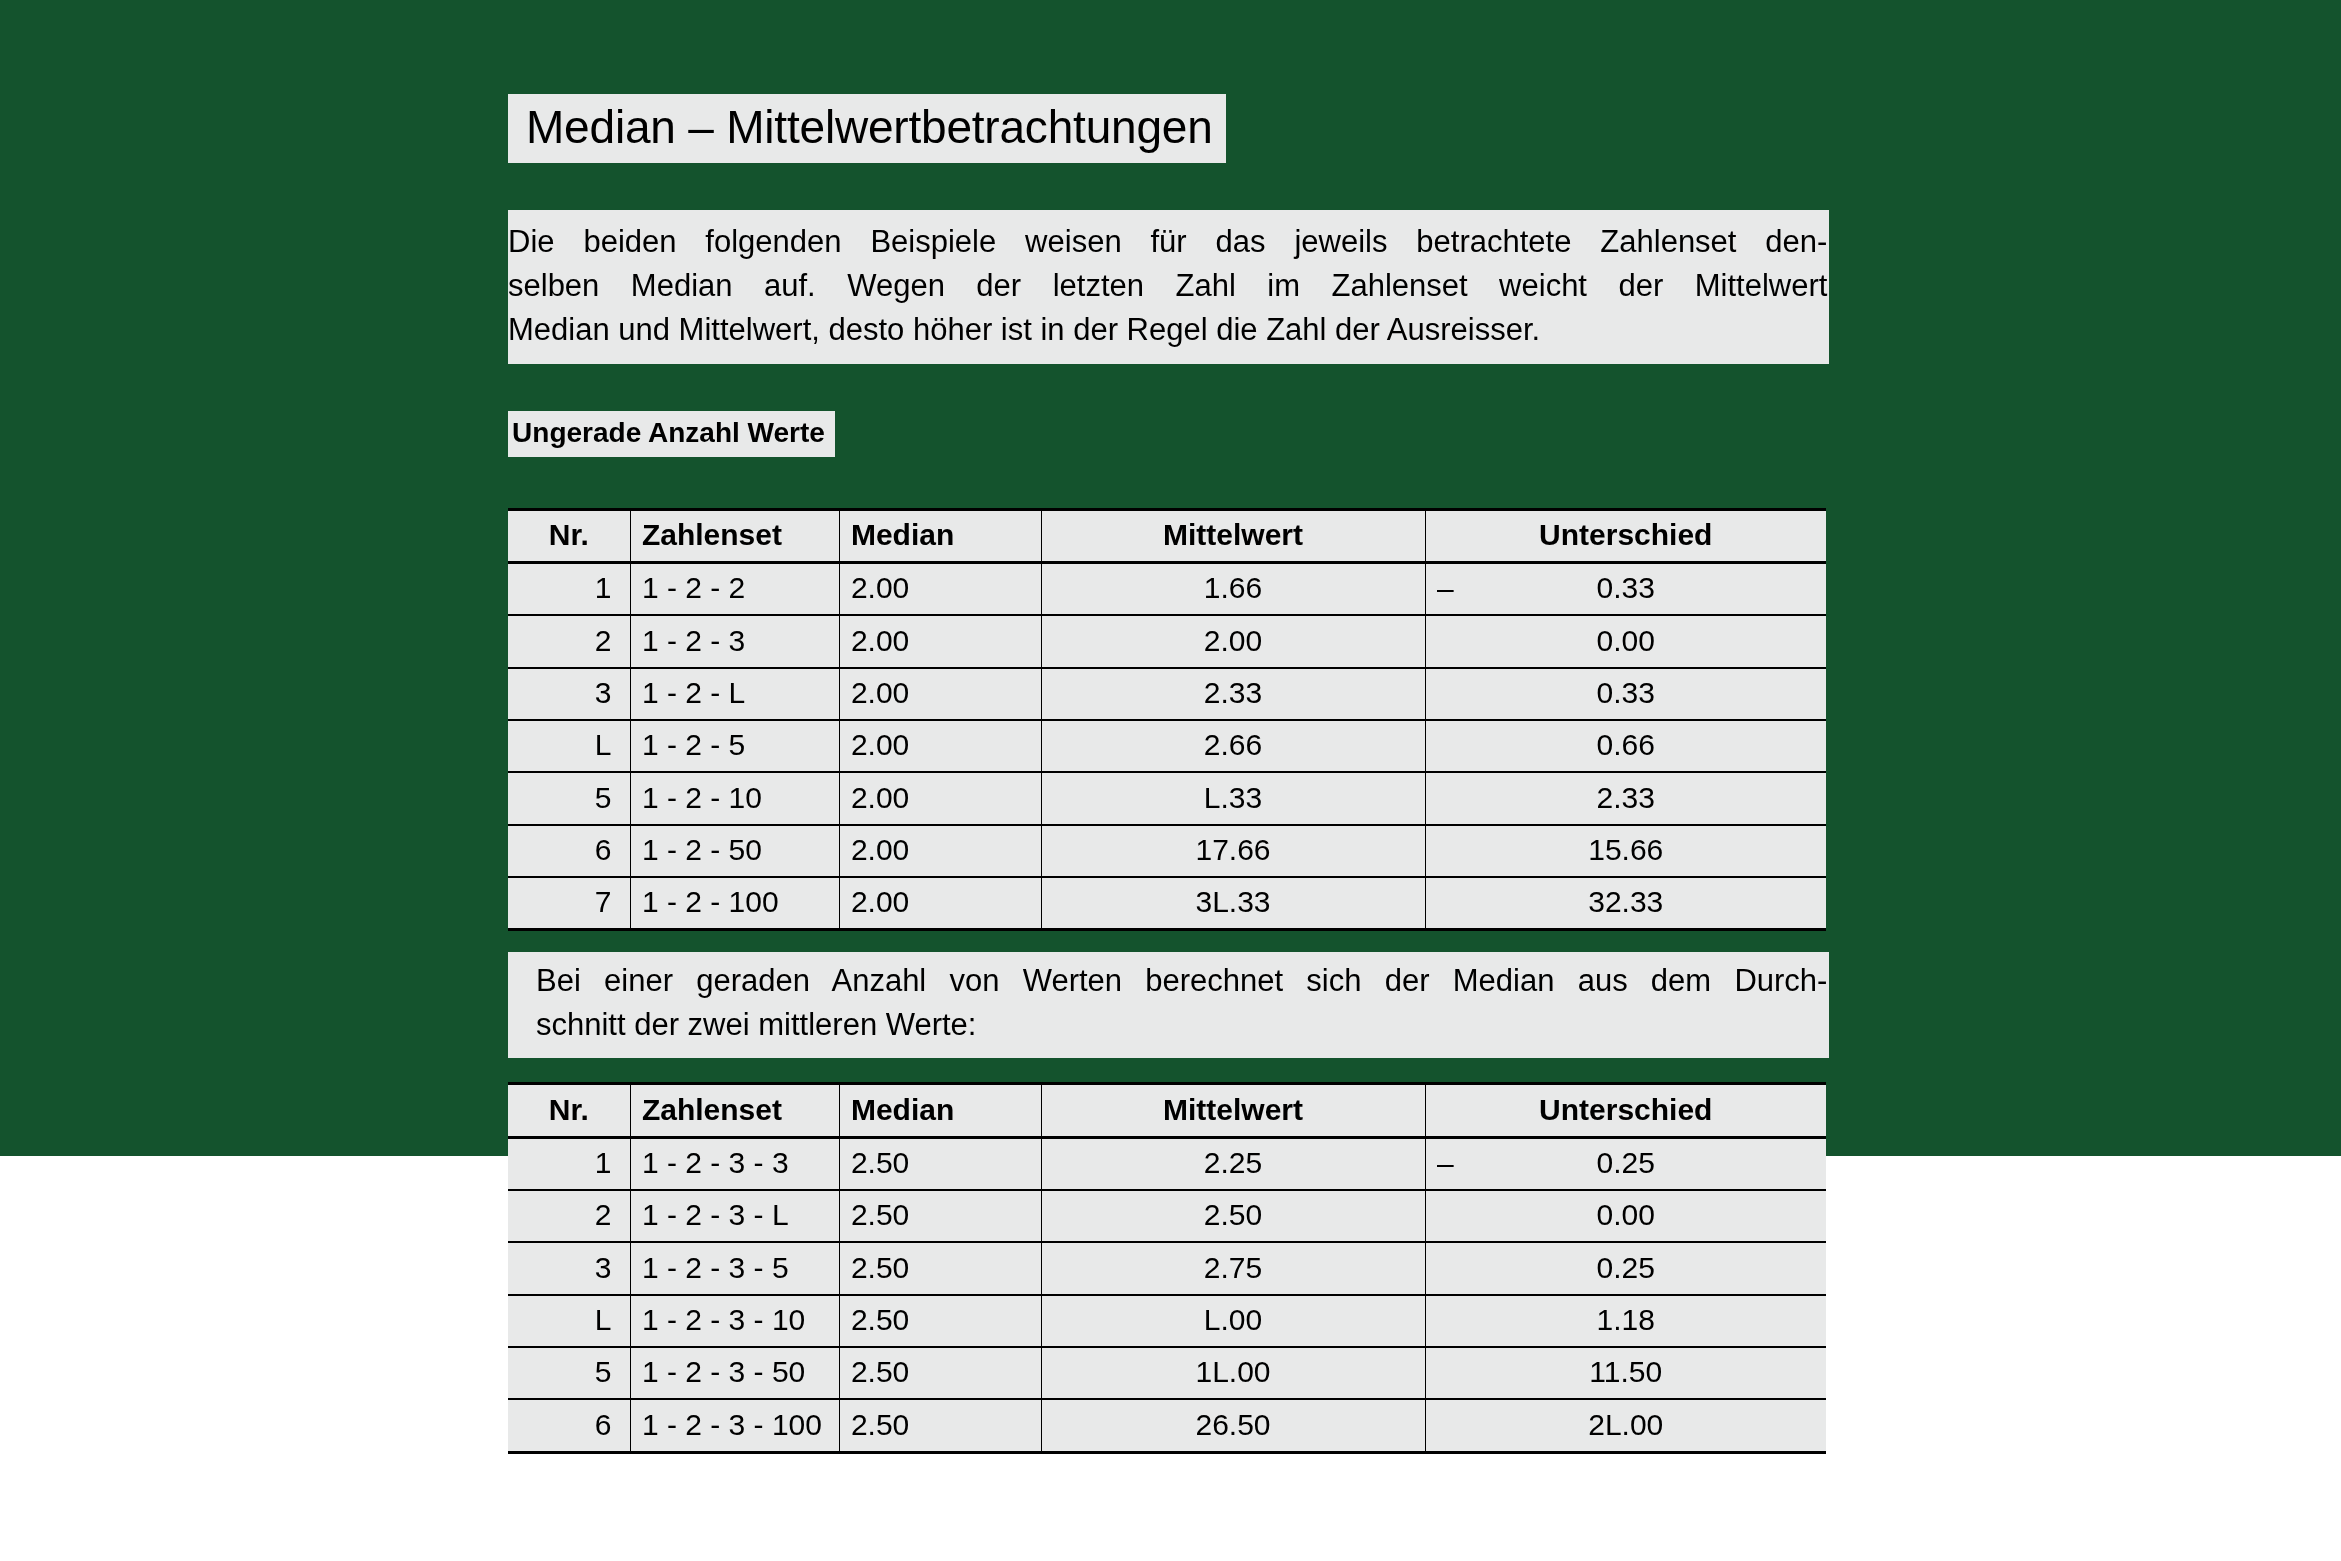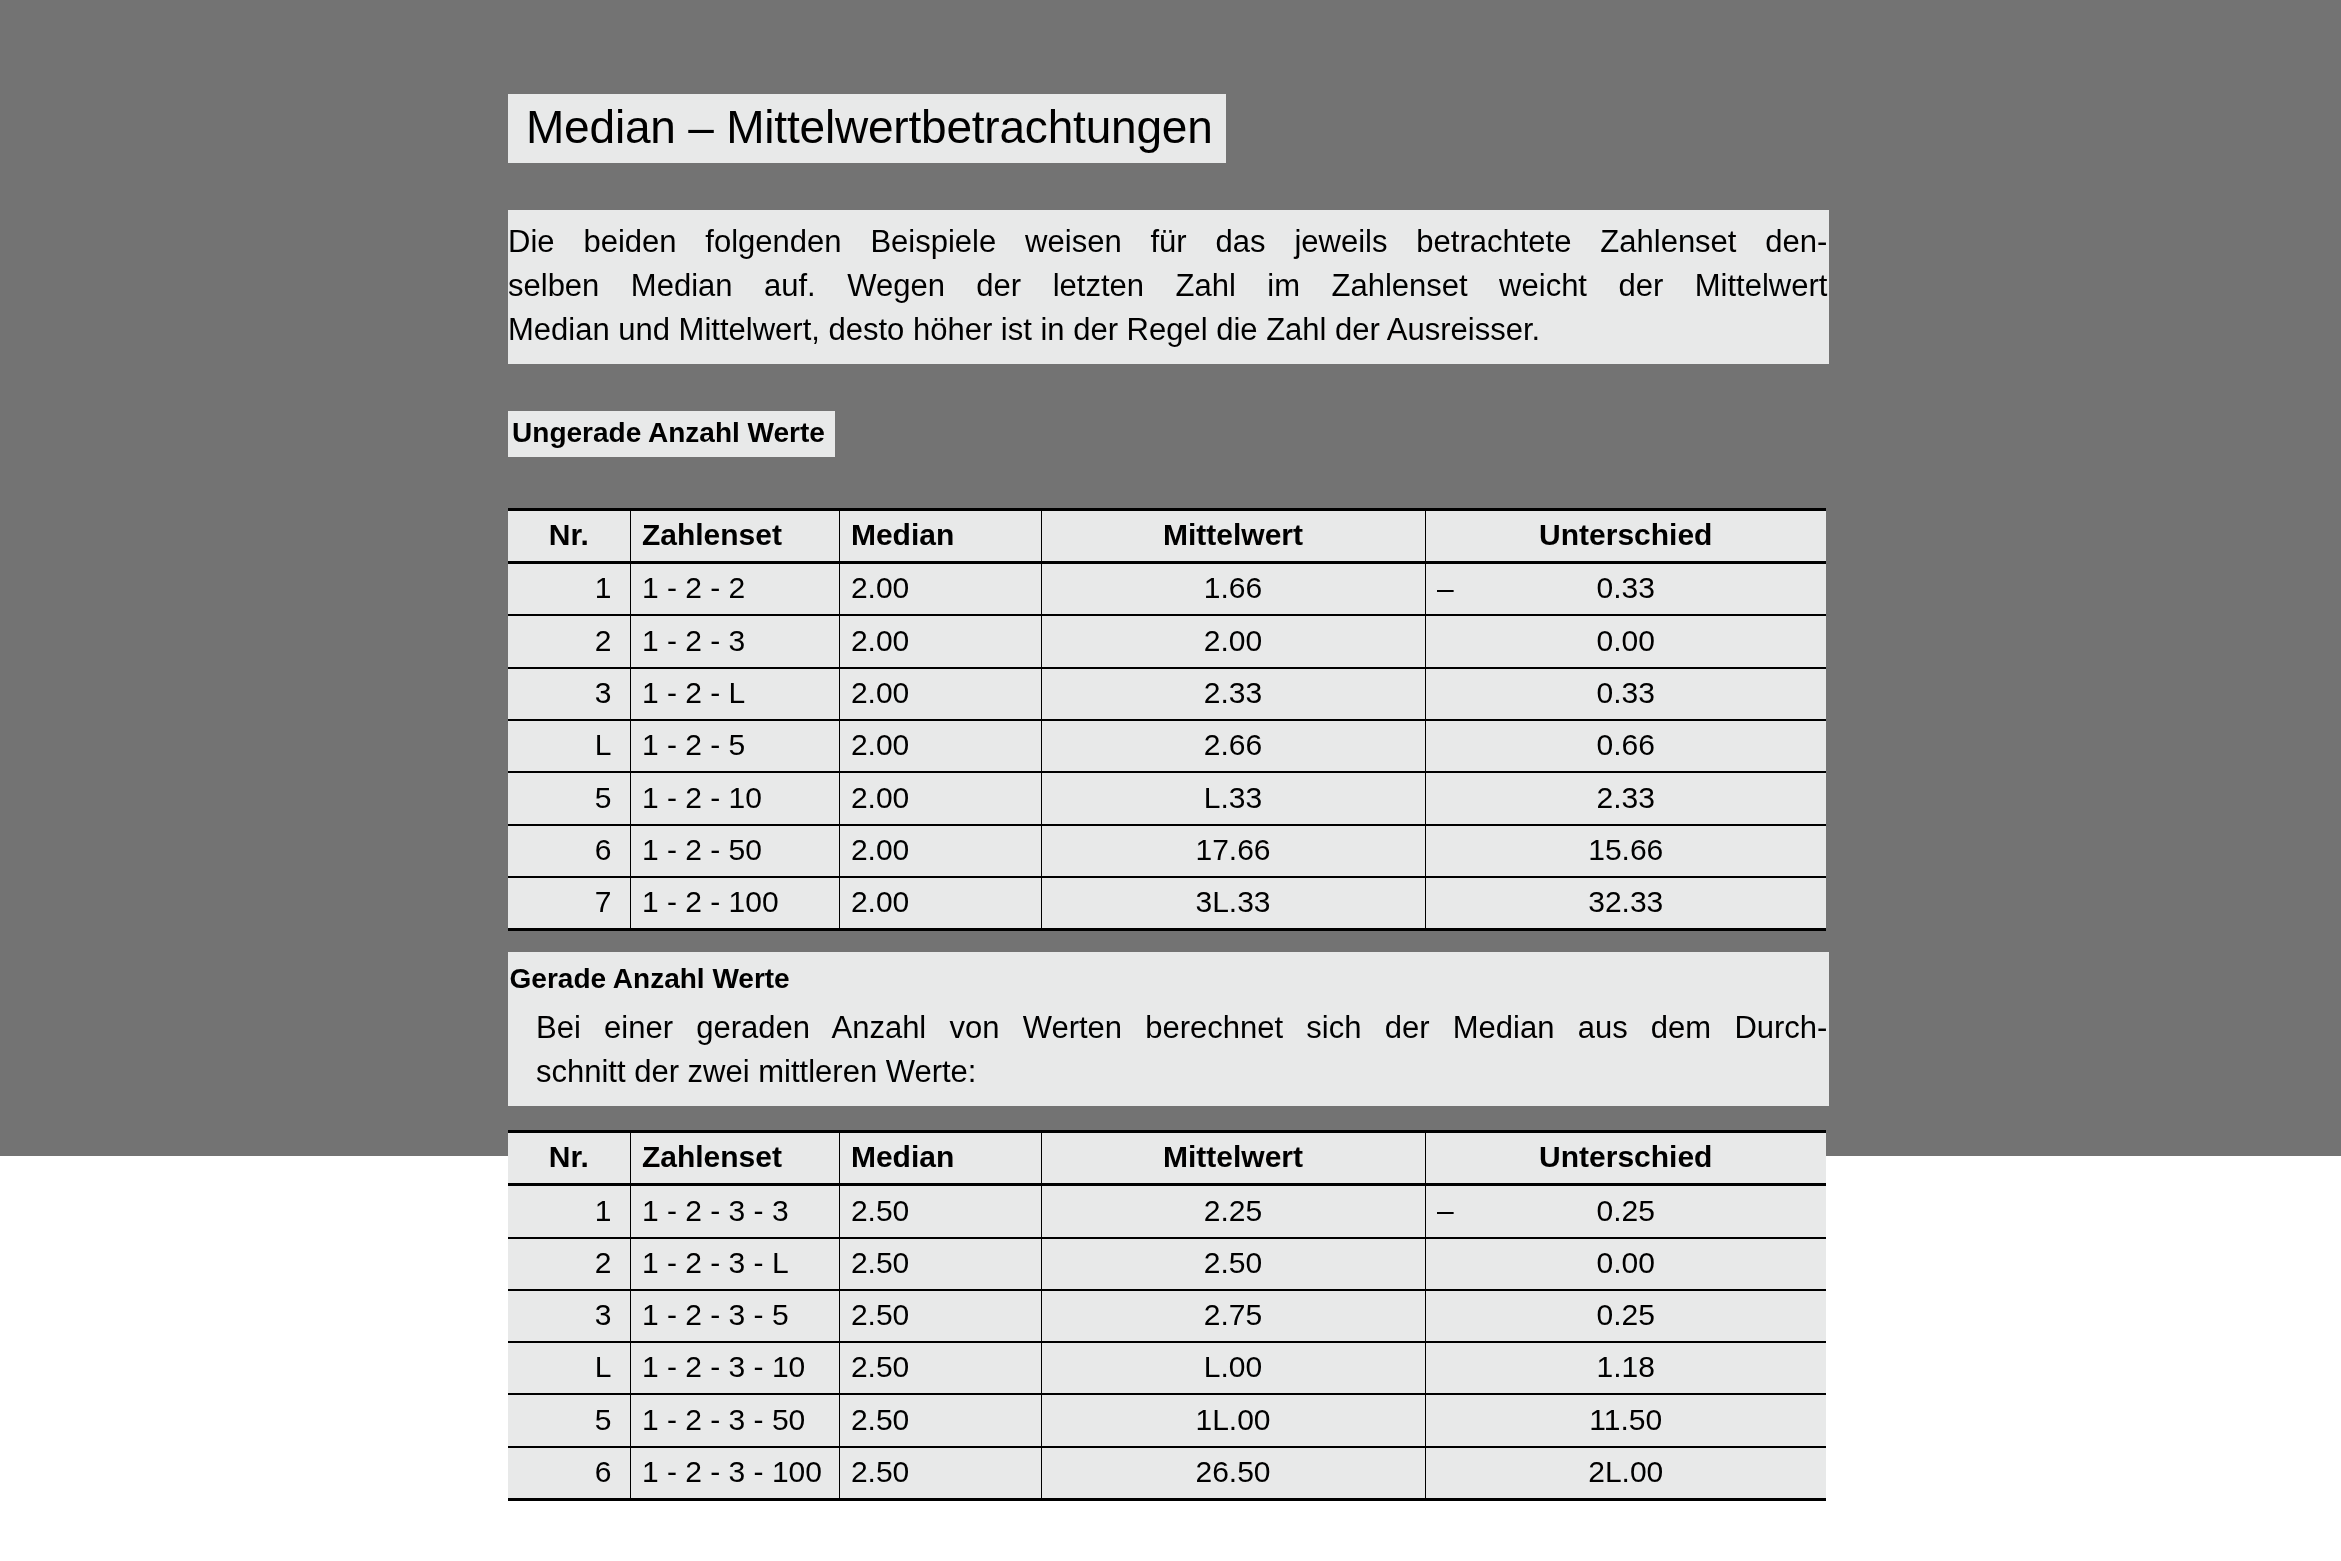--- a/index.html
+++ b/index.html
@@ -15,21 +15,21 @@
     color: #000000;
     position: relative;
     overflow: hidden;
   }
 
   .page {
     position: absolute;
     left: 0; top: 0;
     width: 2342px;
     height: 1156px;
-    background: #737373;
+    background: #14532d;
   }
 
   .content {
     position: absolute;
     left: 508px;
     top: 0;
     width: 1321px;
   }
 
   
@@ -251,21 +251,20 @@
           <td class="a-nr">7</td>
           <td class="a-set">1 - 2 - 100</td>
           <td class="a-med">2.00</td>
           <td class="a-mit">3L.33</td>
           <td class="a-unt"><span>32.33</span></td>
         </tr>
       </tbody>
     </table>
 
     <div class="sec-block-full">
-      <span class="sec-head-inline">Gerade Anzahl Werte</span>
       <p class="para">
         <span style="display: block; text-align: justify; text-align-last: justify;">Bei einer geraden Anzahl von Werten berechnet sich der Median aus dem Durch-</span>
         <span class="lastline" style="display: block; text-align: right; text-align-last: left;">schnitt der zwei mittleren Werte:</span>
       </p>
     </div>
 
     <table class="median-table t2">
       <colgroup>
         <col class="c-nr">
           <col class="c-set">

